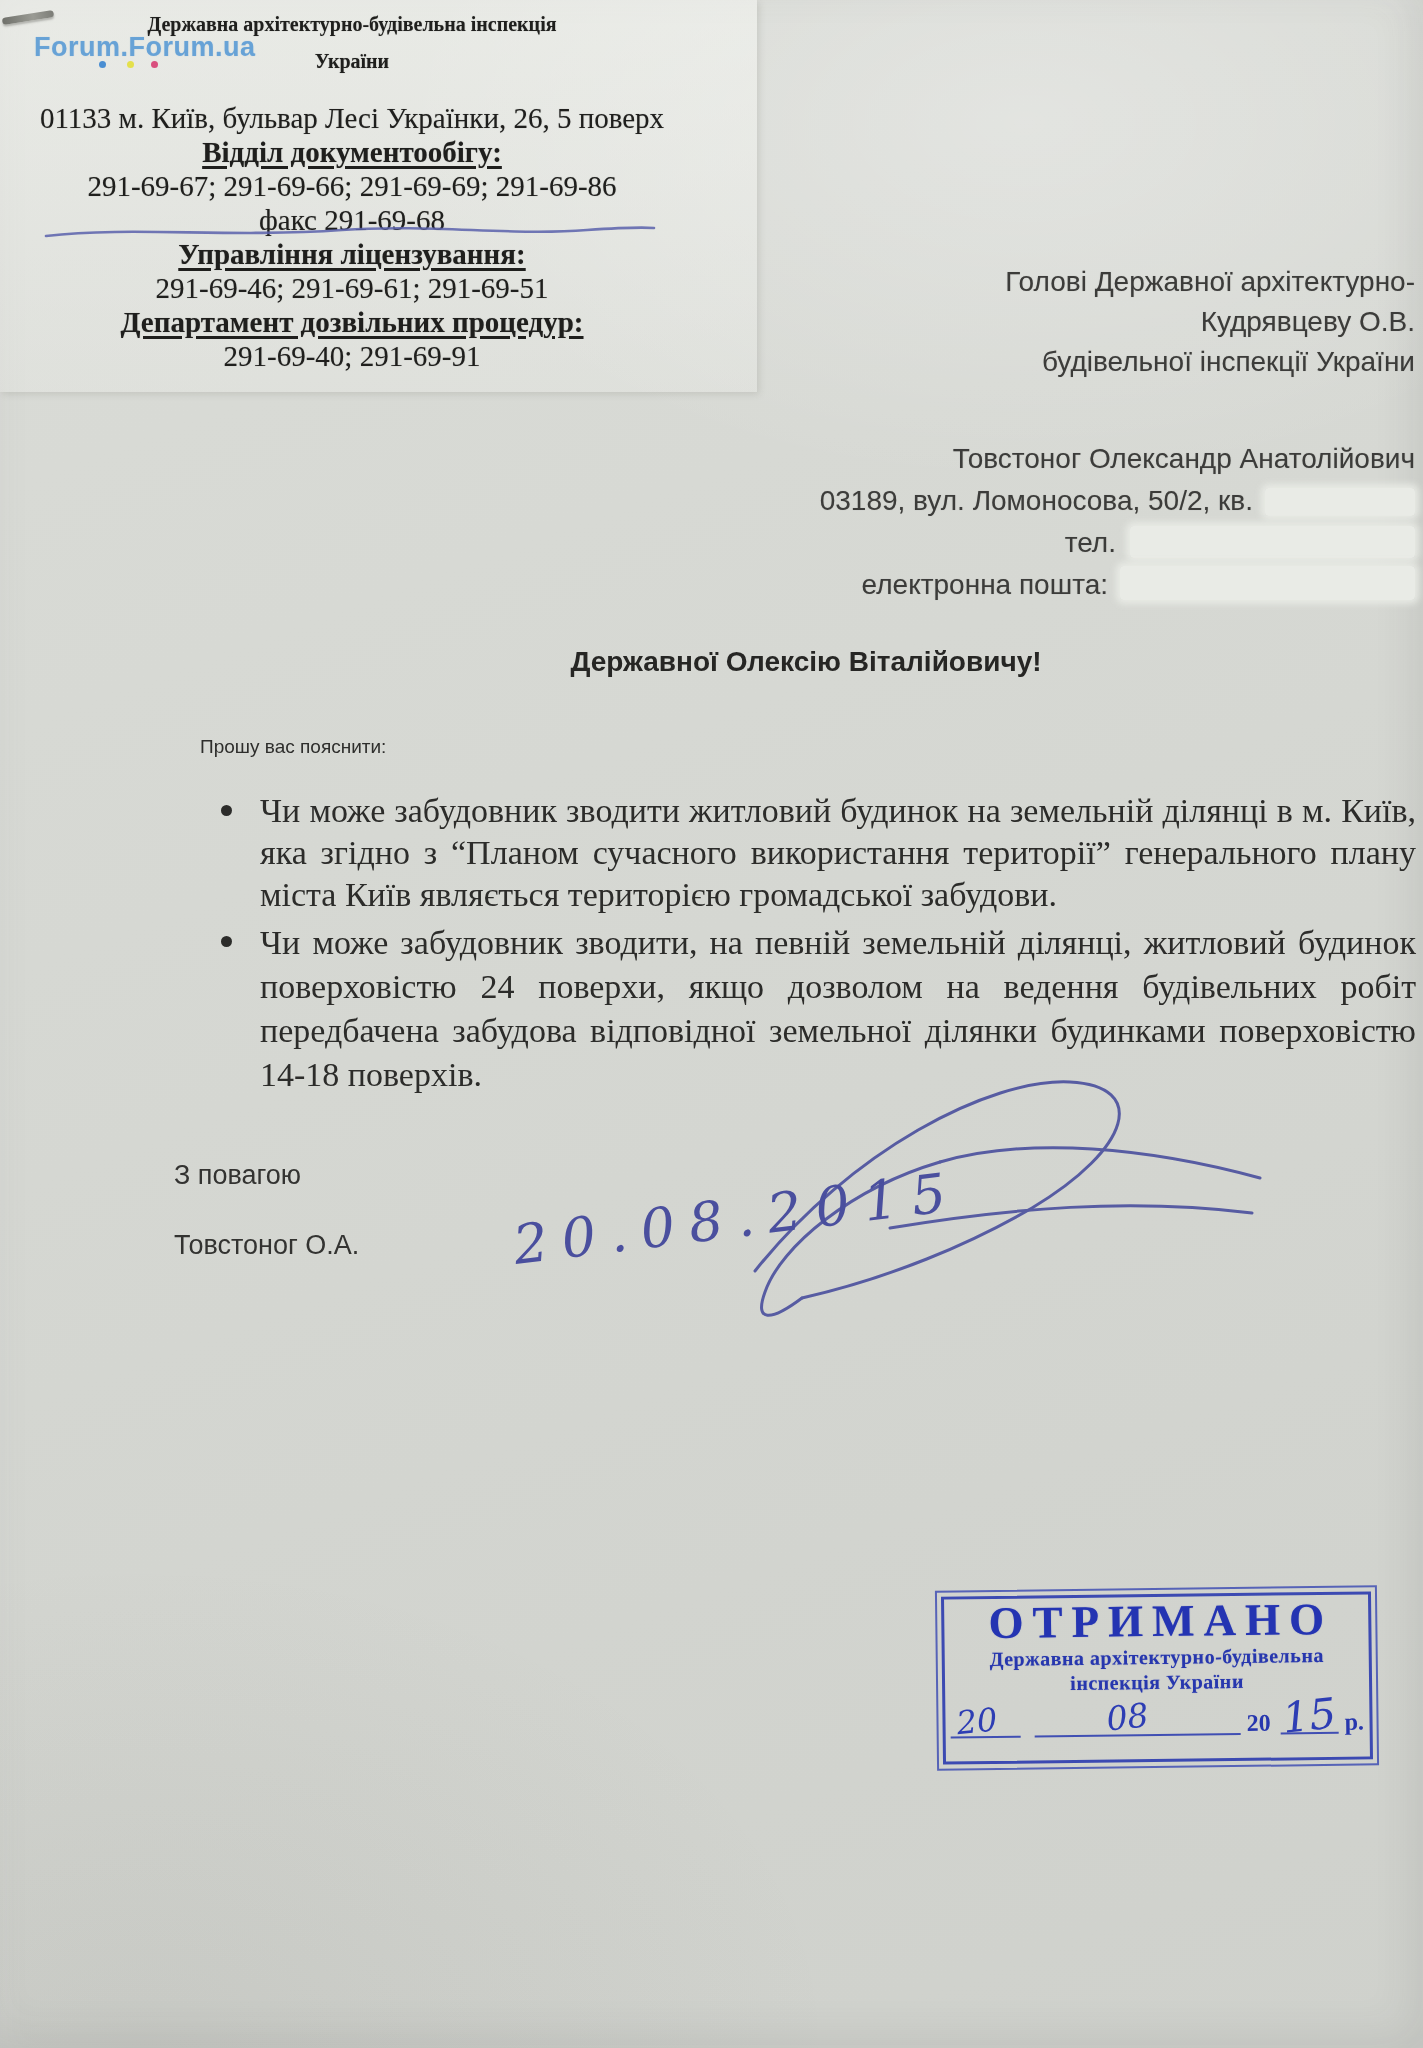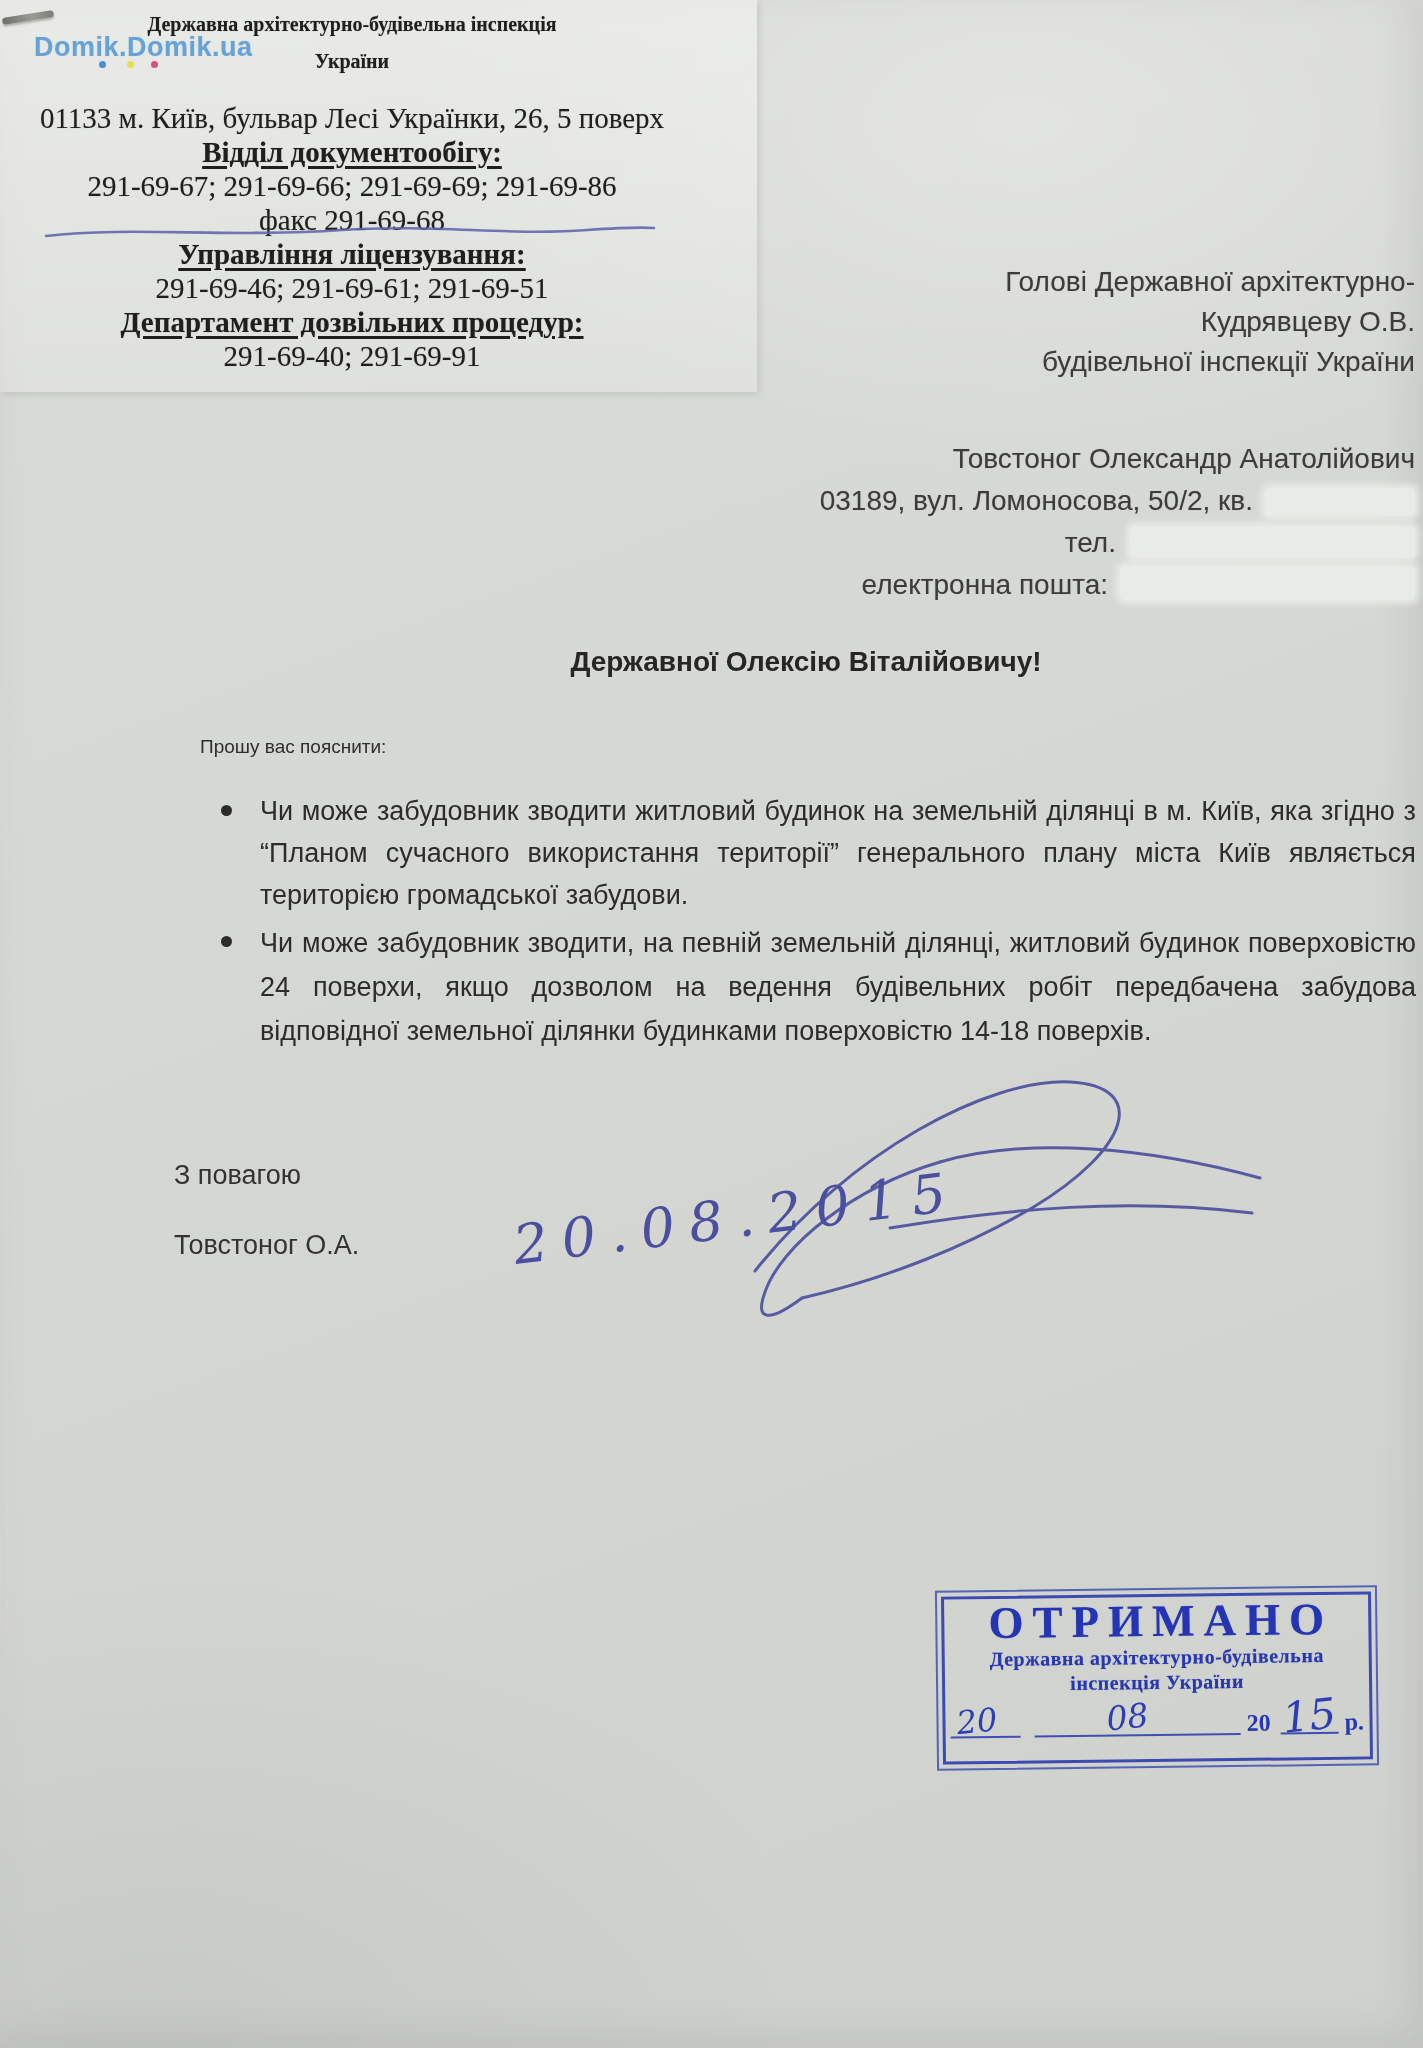--- a/index.html
+++ b/index.html
@@ -64,21 +64,21 @@
   .salutation{
     position:absolute;left:400px;top:646px;width:812px;text-align:center;
     font-weight:bold;font-size:28px;color:#262624;
   }
   .intro{position:absolute;left:200px;top:736px;font-size:19px;}
   .bullets{
     position:absolute;left:216px;top:790px;width:1200px;margin:0;padding:0;list-style:none;
   }
   .bullets li{
     position:relative;padding-left:44px;text-align:justify;
-    font-size:27px;line-height:42px;color:#2c2c2a;
+    font-size:34px;line-height:42px;color:#2c2c2a;font-family:Liberation Serif, serif;
   }
   .bullets li + li{margin-top:5px;line-height:44px;}
   .bullets li .dot{
     position:absolute;left:5px;top:15px;width:11px;height:11px;border-radius:50%;background:#2c2c2a;
   }
   .closing{position:absolute;left:174px;top:1160px;font-size:27px;color:#333331;}
   .sig-name{position:absolute;left:174px;top:1230px;font-size:27px;color:#333331;}
 
   .handwriting{position:absolute;left:470px;top:1066px;}
 
@@ -115,21 +115,21 @@
 </style>
 </head>
 <body>
 
 <div class="page">
 
   <div class="lh-panel"></div>
 
   <div class="staple"></div>
 
-  <div class="watermark">Domik.Domik.ua</div>
+  <div class="watermark">Forum.Forum.ua</div>
   <div class="wm-dot d1"></div>
   <div class="wm-dot d2"></div>
   <div class="wm-dot d3"></div>
 
   <div class="letterhead">
     <div class="lh-org">Державна архітектурно-будівельна інспекція</div>
     <div class="lh-org">України</div>
     <div class="lh-line lh-addr">01133 м. Київ, бульвар Лесі Українки, 26, 5 поверх</div>
     <div class="lh-line lh-label">Відділ документообігу:</div>
     <div class="lh-line">291-69-67;  291-69-66; 291-69-69; 291-69-86</div>

